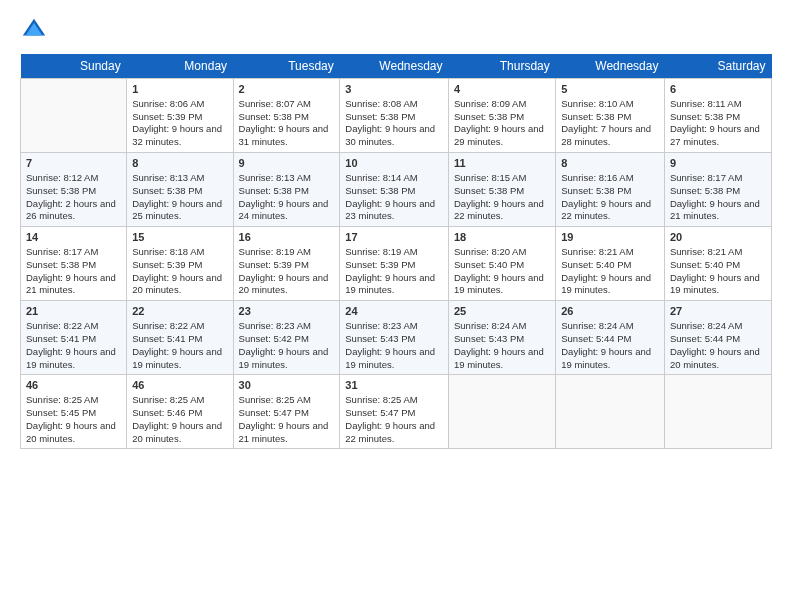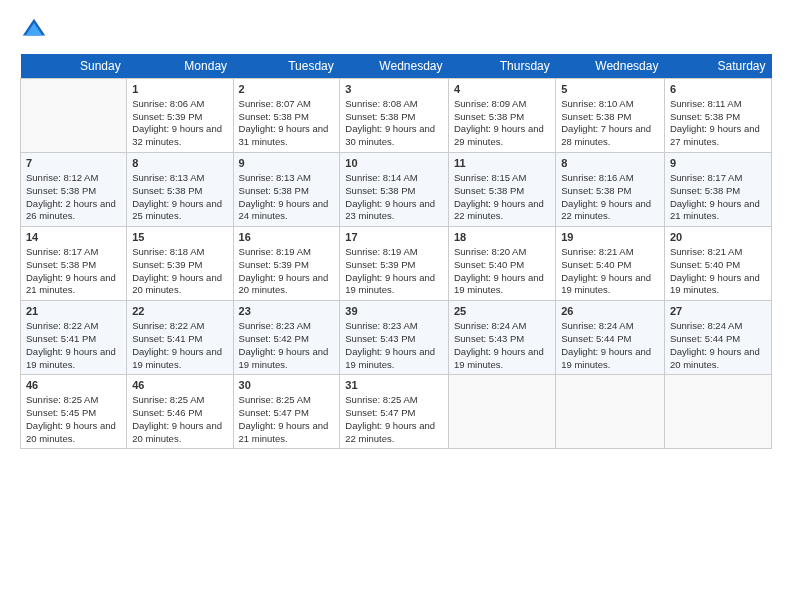--- a/index.html
+++ b/index.html
@@ -147,21 +147,21 @@
           <td><span class="day-num">16</span><span>Sunrise: 8:19 AM</span><br><span>Sunset: 5:39 PM</span><br><span>Daylight: 9 hours and 20 minutes.</span></td>
           <td><span class="day-num">17</span><span>Sunrise: 8:19 AM</span><br><span>Sunset: 5:39 PM</span><br><span>Daylight: 9 hours and 19 minutes.</span></td>
           <td><span class="day-num">18</span><span>Sunrise: 8:20 AM</span><br><span>Sunset: 5:40 PM</span><br><span>Daylight: 9 hours and 19 minutes.</span></td>
           <td><span class="day-num">19</span><span>Sunrise: 8:21 AM</span><br><span>Sunset: 5:40 PM</span><br><span>Daylight: 9 hours and 19 minutes.</span></td>
           <td><span class="day-num">20</span><span>Sunrise: 8:21 AM</span><br><span>Sunset: 5:40 PM</span><br><span>Daylight: 9 hours and 19 minutes.</span></td>
         </tr>
         <tr>
           <td><span class="day-num">21</span><span>Sunrise: 8:22 AM</span><br><span>Sunset: 5:41 PM</span><br><span>Daylight: 9 hours and 19 minutes.</span></td>
           <td><span class="day-num">22</span><span>Sunrise: 8:22 AM</span><br><span>Sunset: 5:41 PM</span><br><span>Daylight: 9 hours and 19 minutes.</span></td>
           <td><span class="day-num">23</span><span>Sunrise: 8:23 AM</span><br><span>Sunset: 5:42 PM</span><br><span>Daylight: 9 hours and 19 minutes.</span></td>
-          <td><span class="day-num">39</span><span>Sunrise: 8:23 AM</span><br><span>Sunset: 5:43 PM</span><br><span>Daylight: 9 hours and 19 minutes.</span></td>
+          <td><span class="day-num">24</span><span>Sunrise: 8:23 AM</span><br><span>Sunset: 5:43 PM</span><br><span>Daylight: 9 hours and 19 minutes.</span></td>
           <td><span class="day-num">25</span><span>Sunrise: 8:24 AM</span><br><span>Sunset: 5:43 PM</span><br><span>Daylight: 9 hours and 19 minutes.</span></td>
           <td><span class="day-num">26</span><span>Sunrise: 8:24 AM</span><br><span>Sunset: 5:44 PM</span><br><span>Daylight: 9 hours and 19 minutes.</span></td>
           <td><span class="day-num">27</span><span>Sunrise: 8:24 AM</span><br><span>Sunset: 5:44 PM</span><br><span>Daylight: 9 hours and 20 minutes.</span></td>
         </tr>
         <tr>
           <td><span class="day-num">46</span><span>Sunrise: 8:25 AM</span><br><span>Sunset: 5:45 PM</span><br><span>Daylight: 9 hours and 20 minutes.</span></td>
           <td><span class="day-num">46</span><span>Sunrise: 8:25 AM</span><br><span>Sunset: 5:46 PM</span><br><span>Daylight: 9 hours and 20 minutes.</span></td>
           <td><span class="day-num">30</span><span>Sunrise: 8:25 AM</span><br><span>Sunset: 5:47 PM</span><br><span>Daylight: 9 hours and 21 minutes.</span></td>
           <td><span class="day-num">31</span><span>Sunrise: 8:25 AM</span><br><span>Sunset: 5:47 PM</span><br><span>Daylight: 9 hours and 22 minutes.</span></td>
           <td class="empty"></td>

